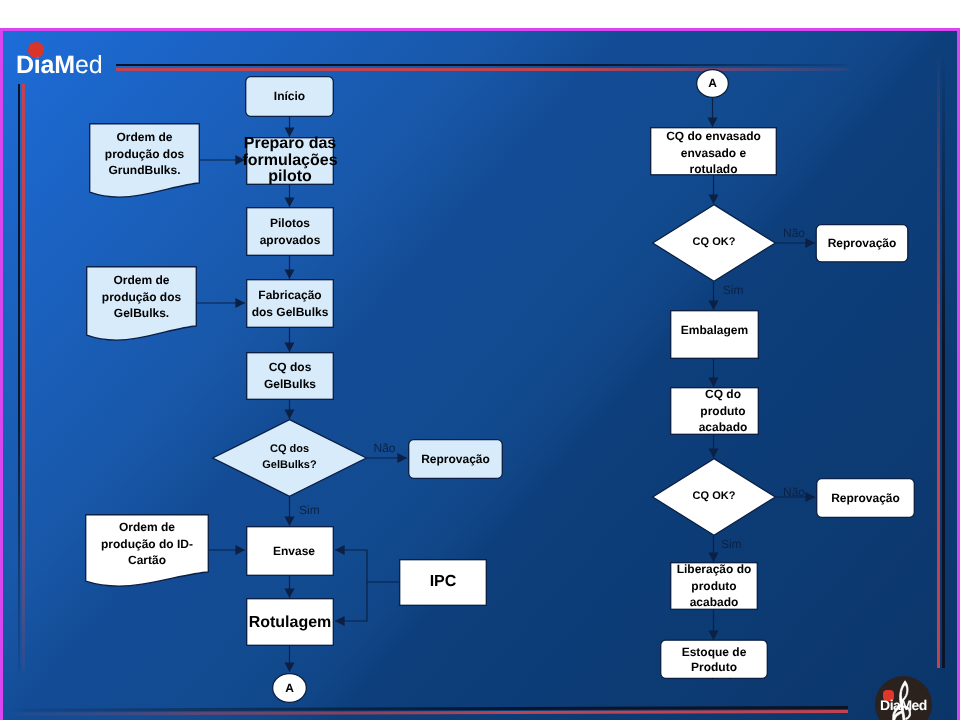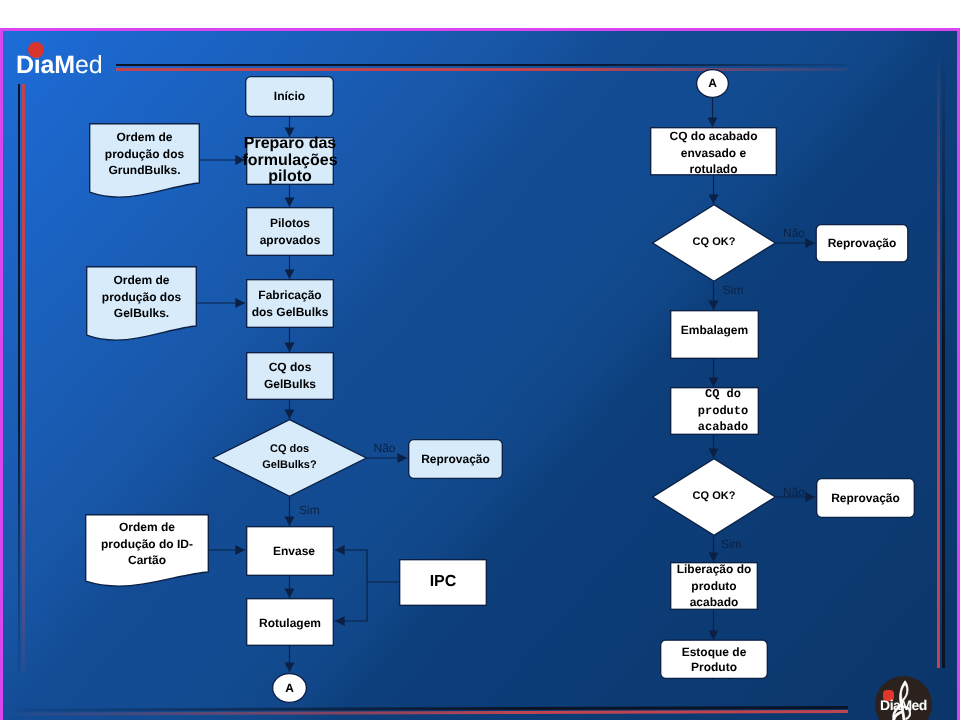--- a/index.html
+++ b/index.html
@@ -207,44 +207,44 @@
         <div>Ordem de</div>
         <div>produção do ID-</div>
         <div>Cartão</div>
       </div>
       <div class="nd" style="left: 246px; top: 498px; width: 96px; height: 50px; font-size: 12px; line-height: 16.6px;">
         <div>Envase</div>
       </div>
       <div class="nd" style="left: 399px; top: 531px; width: 88px; height: 47px; font-size: 16px; line-height: 16.6px;">
         <div>IPC</div>
       </div>
-      <div class="nd" style="left: 246px; top: 570px; width: 88px; height: 50px; font-size: 12px; line-height: 16.6px;">
+      <div class="nd" style="left: 246px; top: 570px; width: 88px; height: 50px; font-size: 16px; line-height: 16.6px;">
         <div>Rotulagem</div>
       </div>
       <div class="nd" style="left: 272px; top: 645px; width: 35px; height: 30px; font-size: 12px; line-height: 16.6px;">
         <div>A</div>
       </div>
       <div class="nd" style="left: 696px; top: 41px; width: 33px; height: 29px; font-size: 12px; line-height: 16.6px;">
         <div>A</div>
       </div>
       <div class="nd" style="left: 650px; top: 100.5px; width: 127px; height: 48.5px; font-size: 12px; line-height: 16.4px;">
-        <div>CQ do acabado</div>
+        <div>CQ do envasado</div>
         <div>envasado e</div>
         <div>rotulado</div>
       </div>
       <div class="nd" style="left: 652px; top: 176px; width: 124px; height: 78px; font-size: 11px; line-height: 15.6px;">
         <div>CQ OK?</div>
       </div>
       <div class="nd" style="left: 815.5px; top: 196px; width: 93px; height: 38.5px; font-size: 12px; line-height: 16.6px;">
         <div>Reprovação</div>
       </div>
       <div class="nd" style="left: 670px; top: 282px; width: 89px; height: 40px; font-size: 12px; line-height: 16.6px;">
         <div>Embalagem</div>
       </div>
-      <div class="nd" style="left: 670px; top: 359px; width: 106px; height: 48px; font-size: 12px; line-height: 16.6px; font-family: Liberation Mono, monospace;">
+      <div class="nd" style="left: 670px; top: 359px; width: 106px; height: 48px; font-size: 12px; line-height: 16.6px;">
         <div>CQ do</div>
         <div>produto</div>
         <div>acabado</div>
       </div>
       <div class="nd" style="left: 652px; top: 430px; width: 124px; height: 78px; font-size: 11px; line-height: 15.6px;">
         <div>CQ OK?</div>
       </div>
       <div class="nd" style="left: 816px; top: 450px; width: 99px; height: 40px; font-size: 12px; line-height: 16.6px;">
         <div>Reprovação</div>
       </div>

